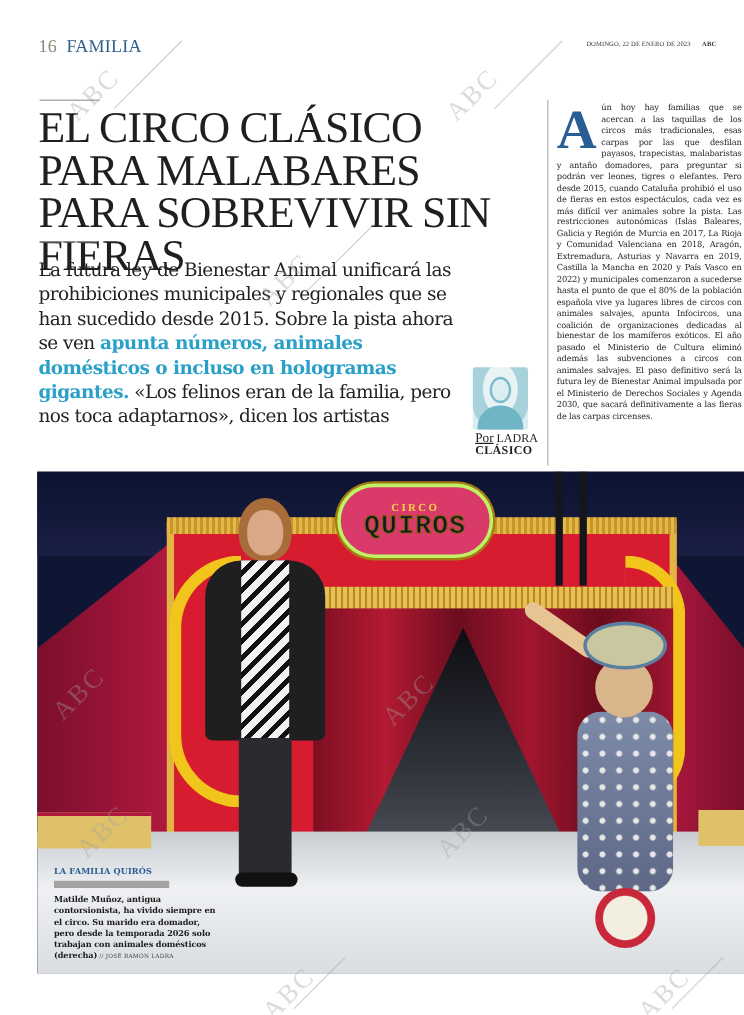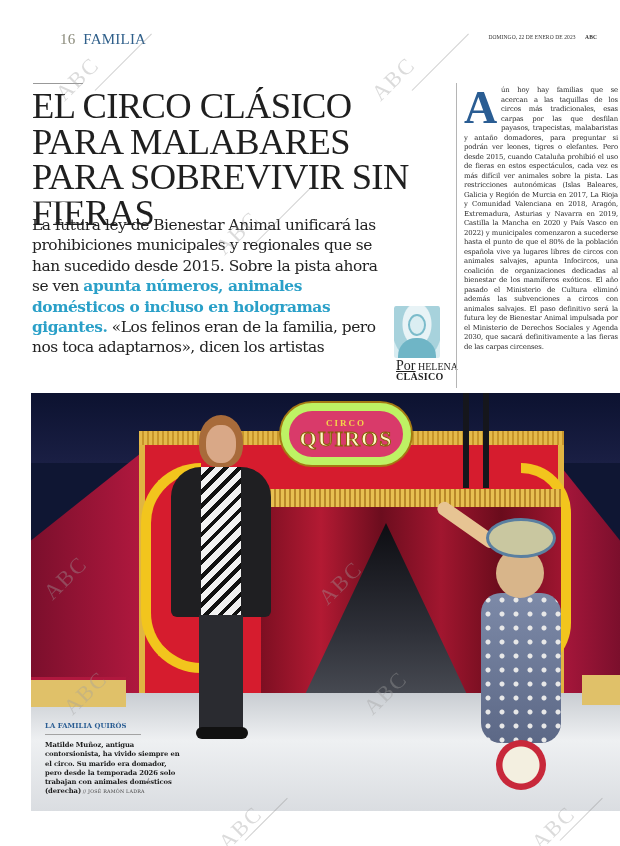--- a/index.html
+++ b/index.html
@@ -1,76 +1,76 @@
 <!DOCTYPE html>
 <html><head>
 <meta charset="utf-8">
 <style>
   * { box-sizing: border-box; margin: 0; padding: 0; }
   html, body { width: 620px; height: 846px; background: #ffffff; overflow: hidden; }
   body { position: relative; font-family: "DejaVu Serif", serif; color: #1a1a1a; }
 
   .header-left { position: absolute; left: 32px; top: 31px; font-family: "Liberation Serif", serif; font-size: 15px; letter-spacing: 0.2px; }
-  .page-num { color: #8a8a7a; margin-right: 4px; margin-left: 28px; }
+  .page-num { color: #8a8a7a; margin-right: 4px; }
   .section-name { color: #2f5f8a; }
   .header-right { position: absolute; right: 23px; top: 34px; font-family: "Liberation Serif", serif; font-size: 5.5px; color: #333; letter-spacing: 0.1px; }
   .header-right .brand { font-weight: bold; margin-left: 8px; }
 
   .rule-top { position: absolute; left: 33px; top: 83px; width: 50px; height: 1px; background: #999; }
   .headline { position: absolute; left: 32px; top: 88px; width: 400px; font-family: "Liberation Serif", serif; font-weight: normal; font-size: 36.5px; line-height: 35.5px; color: #1f1f1f; letter-spacing: -0.6px; }
   .rule-bottom { position: absolute; left: 33px; top: 201px; width: 48px; height: 1px; background: #999; }
 
   .lede { position: absolute; left: 32px; top: 215px; width: 360px; font-family: "DejaVu Serif", serif; font-size: 15.4px; line-height: 20.4px; color: #222; letter-spacing: -0.45px; }
   .lede .hl { color: #2aa0c8; font-weight: bold; }
 
   .byline-photo { position: absolute; left: 394px; top: 306px; width: 46px; height: 52px; border-radius: 2px; background: radial-gradient(ellipse at 50% 35%, #e8f3f6 0 14px, #a7d2dc 15px 25px, #d8ecf1 26px); overflow: hidden; }
   .byline-photo .face { position: absolute; left: 14px; top: 8px; width: 18px; height: 22px; border-radius: 50%; background: #dbeef2; border: 2px solid #7cbccb; }
   .byline-photo .shoulders { position: absolute; left: 4px; top: 32px; width: 38px; height: 26px; border-radius: 18px 18px 0 0; background: #6fb5c6; }
   .byline { position: absolute; left: 396px; top: 361px; font-family: "Liberation Serif", serif; font-size: 10px; line-height: 9.5px; color: #1f1f1f; }
-  .byline .por { font-size: 14px; text-decoration: underline; }
+  .byline .por { font-size: 11px; text-decoration: underline; }
   .byline .surname { font-weight: bold; letter-spacing: 0.3px; }
 
   .col-rule { position: absolute; left: 456px; top: 83px; width: 1px; height: 305px; background: #b5b5b5; }
   .side-col { position: absolute; left: 464px; top: 86px; width: 154px; font-family: "DejaVu Serif", serif; font-size: 6.9px; line-height: 9.5px; color: #2a2a2a; text-align: justify; letter-spacing: -0.15px; }
   .dropcap { float: left; font-family: "Liberation Serif", serif; font-weight: bold; font-size: 46px; line-height: 38px; color: #2a5d93; margin: 1px 4px 0 0; padding-top: 2px; }
 
   .photo { position: absolute; left: 31px; top: 393px; width: 589px; height: 418px; overflow: hidden; background: #0f1633; }
   .photo .bg-top { position: absolute; left: 0; top: 0; width: 100%; height: 70px; background: linear-gradient(180deg,#0c1230,#1a1f44); }
   .photo .tent-left { position: absolute; left: 0; top: 60px; width: 110px; height: 250px; background: linear-gradient(90deg,#7b0f2c,#b0183e); clip-path: polygon(0 35%,100% 0,100% 100%,0 100%); }
   .photo .tent-right { position: absolute; right: 0; top: 60px; width: 70px; height: 250px; background: linear-gradient(90deg,#b0183e,#7b0f2c); clip-path: polygon(0 0,100% 35%,100% 100%,0 100%); }
   .photo .stage { position: absolute; left: 108px; top: 42px; width: 425px; height: 280px; background: #d61c2e; border-left: 6px solid #e0b542; border-right: 6px solid #e0b542; }
   .photo .fringe-top { position: absolute; left: 108px; top: 38px; width: 425px; height: 14px; background: repeating-linear-gradient(90deg,#e3b94a 0 3px,#c7952a 3px 5px); }
   .photo .fringe-mid { position: absolute; left: 230px; top: 96px; width: 300px; height: 18px; background: repeating-linear-gradient(90deg,#e7c052 0 3px,#b9882a 3px 5px); }
   .photo .arch { position: absolute; left: 110px; top: 70px; width: 60px; height: 210px; border: 10px solid #f2c51d; border-right: none; border-radius: 60px 0 0 60px; }
   .photo .arch-r { position: absolute; left: 490px; top: 70px; width: 50px; height: 210px; border: 10px solid #f2c51d; border-left: none; border-radius: 0 60px 60px 0; }
   .photo .curtain { position: absolute; left: 230px; top: 112px; width: 300px; height: 200px; background: linear-gradient(90deg,#7d0f22,#b31a33 20%,#6c0d1e 40%,#a1162f 60%,#6a0c1c 80%,#9e1530); }
   .photo .doorway { position: absolute; left: 270px; top: 130px; width: 170px; height: 180px; background: linear-gradient(180deg,#0d0d12,#2e3038 60%,#4a4d55); clip-path: polygon(50% 0,100% 100%,0 100%); }
-  .photo .sign { position: absolute; left: 250px; top: 10px; width: 130px; height: 62px; border-radius: 40px; background: #d93a6a; border: 8px solid #bef264; box-shadow: 0 0 0 2px #a47a12; display: flex; flex-direction: column; align-items: center; justify-content: center; }
+  .photo .sign { position: absolute; left: 250px; top: 10px; width: 130px; height: 62px; border-radius: 40px; background: #d93a6a; border: 3px solid #bef264; box-shadow: 0 0 0 2px #a47a12; display: flex; flex-direction: column; align-items: center; justify-content: center; }
   .photo .sign-small { font-family: "Liberation Serif", serif; font-weight: bold; font-size: 9px; color: #f4d34a; letter-spacing: 2px; }
-  .photo .sign-big { font-family: Liberation Serif, serif; font-weight: bold; font-size: 22px; line-height: 22px; color: #fef9c3; -webkit-text-stroke: 1px #8a5c0a; letter-spacing: 1px; }
+  .photo .sign-big { font-family: Liberation Mono, monospace; font-weight: bold; font-size: 22px; line-height: 22px; color: #0f172a; -webkit-text-stroke: 1px #8a5c0a; letter-spacing: 1px; }
   .photo .floor { position: absolute; left: 0; top: 300px; width: 100%; height: 118px; background: linear-gradient(180deg,#c9cdd2,#eef0f2 40%,#dadde1); }
   .photo .pedestal-l { position: absolute; left: 0; top: 284px; width: 95px; height: 30px; background: #e0c169; border-top: 3px solid #b0183e; }
   .photo .pedestal-r { position: absolute; right: 0; top: 282px; width: 38px; height: 30px; background: #e0c169; }
   .photo .woman { position: absolute; left: 140px; top: 22px; width: 100px; height: 330px; }
   .photo .woman .hair { position: absolute; left: 28px; top: 0; width: 44px; height: 52px; border-radius: 50% 50% 40% 40%; background: #a86b3a; }
   .photo .woman .face { position: absolute; left: 35px; top: 10px; width: 30px; height: 38px; border-radius: 45%; background: #d9a887; }
   .photo .woman .coat { position: absolute; left: 0; top: 52px; width: 100px; height: 150px; border-radius: 30px 30px 6px 6px; background: #1f1f22; }
   .photo .woman .scarf { position: absolute; left: 30px; top: 52px; width: 40px; height: 150px; background: repeating-linear-gradient(135deg,#f2f2f2 0 6px,#111 6px 10px); }
   .photo .woman .legs { position: absolute; left: 28px; top: 200px; width: 44px; height: 115px; background: #2a2b30; }
   .photo .woman .shoes { position: absolute; left: 25px; top: 312px; width: 52px; height: 12px; border-radius: 6px; background: #111; }
   .photo .strap { position: absolute; width: 6px; background: #15161c; top: 0; height: 95px; }
   .photo .clown { position: absolute; left: 395px; top: 125px; width: 150px; height: 260px; }
   .photo .clown .hat { position: absolute; left: 60px; top: 0; width: 70px; height: 40px; border-radius: 50%; background: #c9c7a0; border: 3px solid #5a7fa0; }
   .photo .clown .head { position: absolute; left: 70px; top: 30px; width: 48px; height: 50px; border-radius: 50%; background: #d8b58a; }
   .photo .clown .body { position: absolute; left: 55px; top: 75px; width: 80px; height: 150px; border-radius: 20px; background: radial-gradient(circle,#e8e8e8 2px,transparent 3px) 0 0/14px 14px, linear-gradient(180deg,#7d8aa8,#5c6886); }
   .photo .clown .arm { position: absolute; left: 0; top: 20px; width: 70px; height: 14px; border-radius: 7px; background: #e7c493; transform: rotate(35deg); transform-origin: right center; }
   .photo .clown .ball { position: absolute; left: 70px; top: 222px; width: 50px; height: 50px; border-radius: 50%; background: radial-gradient(circle at 50% 50%,#f3efe0 0 18px,#c8283a 19px); }
 
   .caption { position: absolute; left: 45px; top: 722px; width: 140px; font-family: "DejaVu Serif", serif; }
-  .caption-title { font-size: 6.8px; font-weight: bold; color: #2a5d93; letter-spacing: 0.1px; padding-bottom: 4px; border-bottom: 1px solid #a3a3a3; width: 96px; }
+  .caption-title { font-size: 6.8px; font-weight: bold; color: #2a5d93; letter-spacing: 0.1px; padding-bottom: 4px; border-bottom: 6px solid #a3a3a3; width: 96px; }
   .caption-body { margin-top: 6px; font-size: 6.8px; line-height: 9.3px; font-weight: bold; color: #1c1c1c; letter-spacing: -0.1px; }
   .caption-credit { font-weight: normal; font-size: 4.8px; color: #444; letter-spacing: 0.2px; }
 
   .wm { position: absolute; font-family: "Liberation Serif", serif; font-size: 22px; color: rgba(160,160,160,0.38); transform: rotate(-45deg); pointer-events: none; letter-spacing: 2px; }
   .wm-line { position: absolute; height: 1px; background: rgba(150,150,150,0.45); transform: rotate(-45deg); transform-origin: left center; pointer-events: none; }
 </style>
 </head>
 <body>
 
 <div class="header-left">
@@ -87,21 +87,21 @@
 <div class="rule-bottom"></div>
 
 <p class="lede"><span>La futura ley de Bienestar Animal unificará las prohibiciones municipales y regionales que se han sucedido desde 2015. Sobre la pista ahora se ven </span><span class="hl">apunta números, animales domésticos o incluso en hologramas gigantes.</span><span> «Los felinos eran de la familia, pero nos toca adaptarnos», dicen los artistas</span></p>
 
 <div class="byline-photo">
   <div class="shoulders"></div>
   <div class="face"></div>
 </div>
 <div class="byline">
   <span class="por">Por</span>
-  <span>HELENA</span><br>
+  <span>LADRA</span><br>
   <span class="surname">CLÁSICO</span>
 </div>
 
 <div class="col-rule"></div>
 <div class="side-col">
   <span class="dropcap">A</span><span>ún hoy hay familias que se acercan a las taquillas de los circos más tradicionales, esas carpas por las que desfilan payasos, trapecistas, malabaristas y antaño domadores, para preguntar si podrán ver leones, tigres o elefantes. Pero desde 2015, cuando Cataluña prohibió el uso de fieras en estos espectáculos, cada vez es más difícil ver animales sobre la pista. Las restricciones autonómicas (Islas Baleares, Galicia y Región de Murcia en 2017, La Rioja y Comunidad Valenciana en 2018, Aragón, Extremadura, Asturias y Navarra en 2019, Castilla la Mancha en 2020 y País Vasco en 2022) y municipales comenzaron a sucederse hasta el punto de que el 80% de la población española vive ya lugares libres de circos con animales salvajes, apunta Infocircos, una coalición de organizaciones dedicadas al bienestar de los mamíferos exóticos. El año pasado el Ministerio de Cultura eliminó además las subvenciones a circos con animales salvajes. El paso definitivo será la futura ley de Bienestar Animal impulsada por el Ministerio de Derechos Sociales y Agenda 2030, que sacará definitivamente a las fieras de las carpas circenses.</span>
 </div>
 
 <div class="photo">
   <div class="bg-top"></div>

